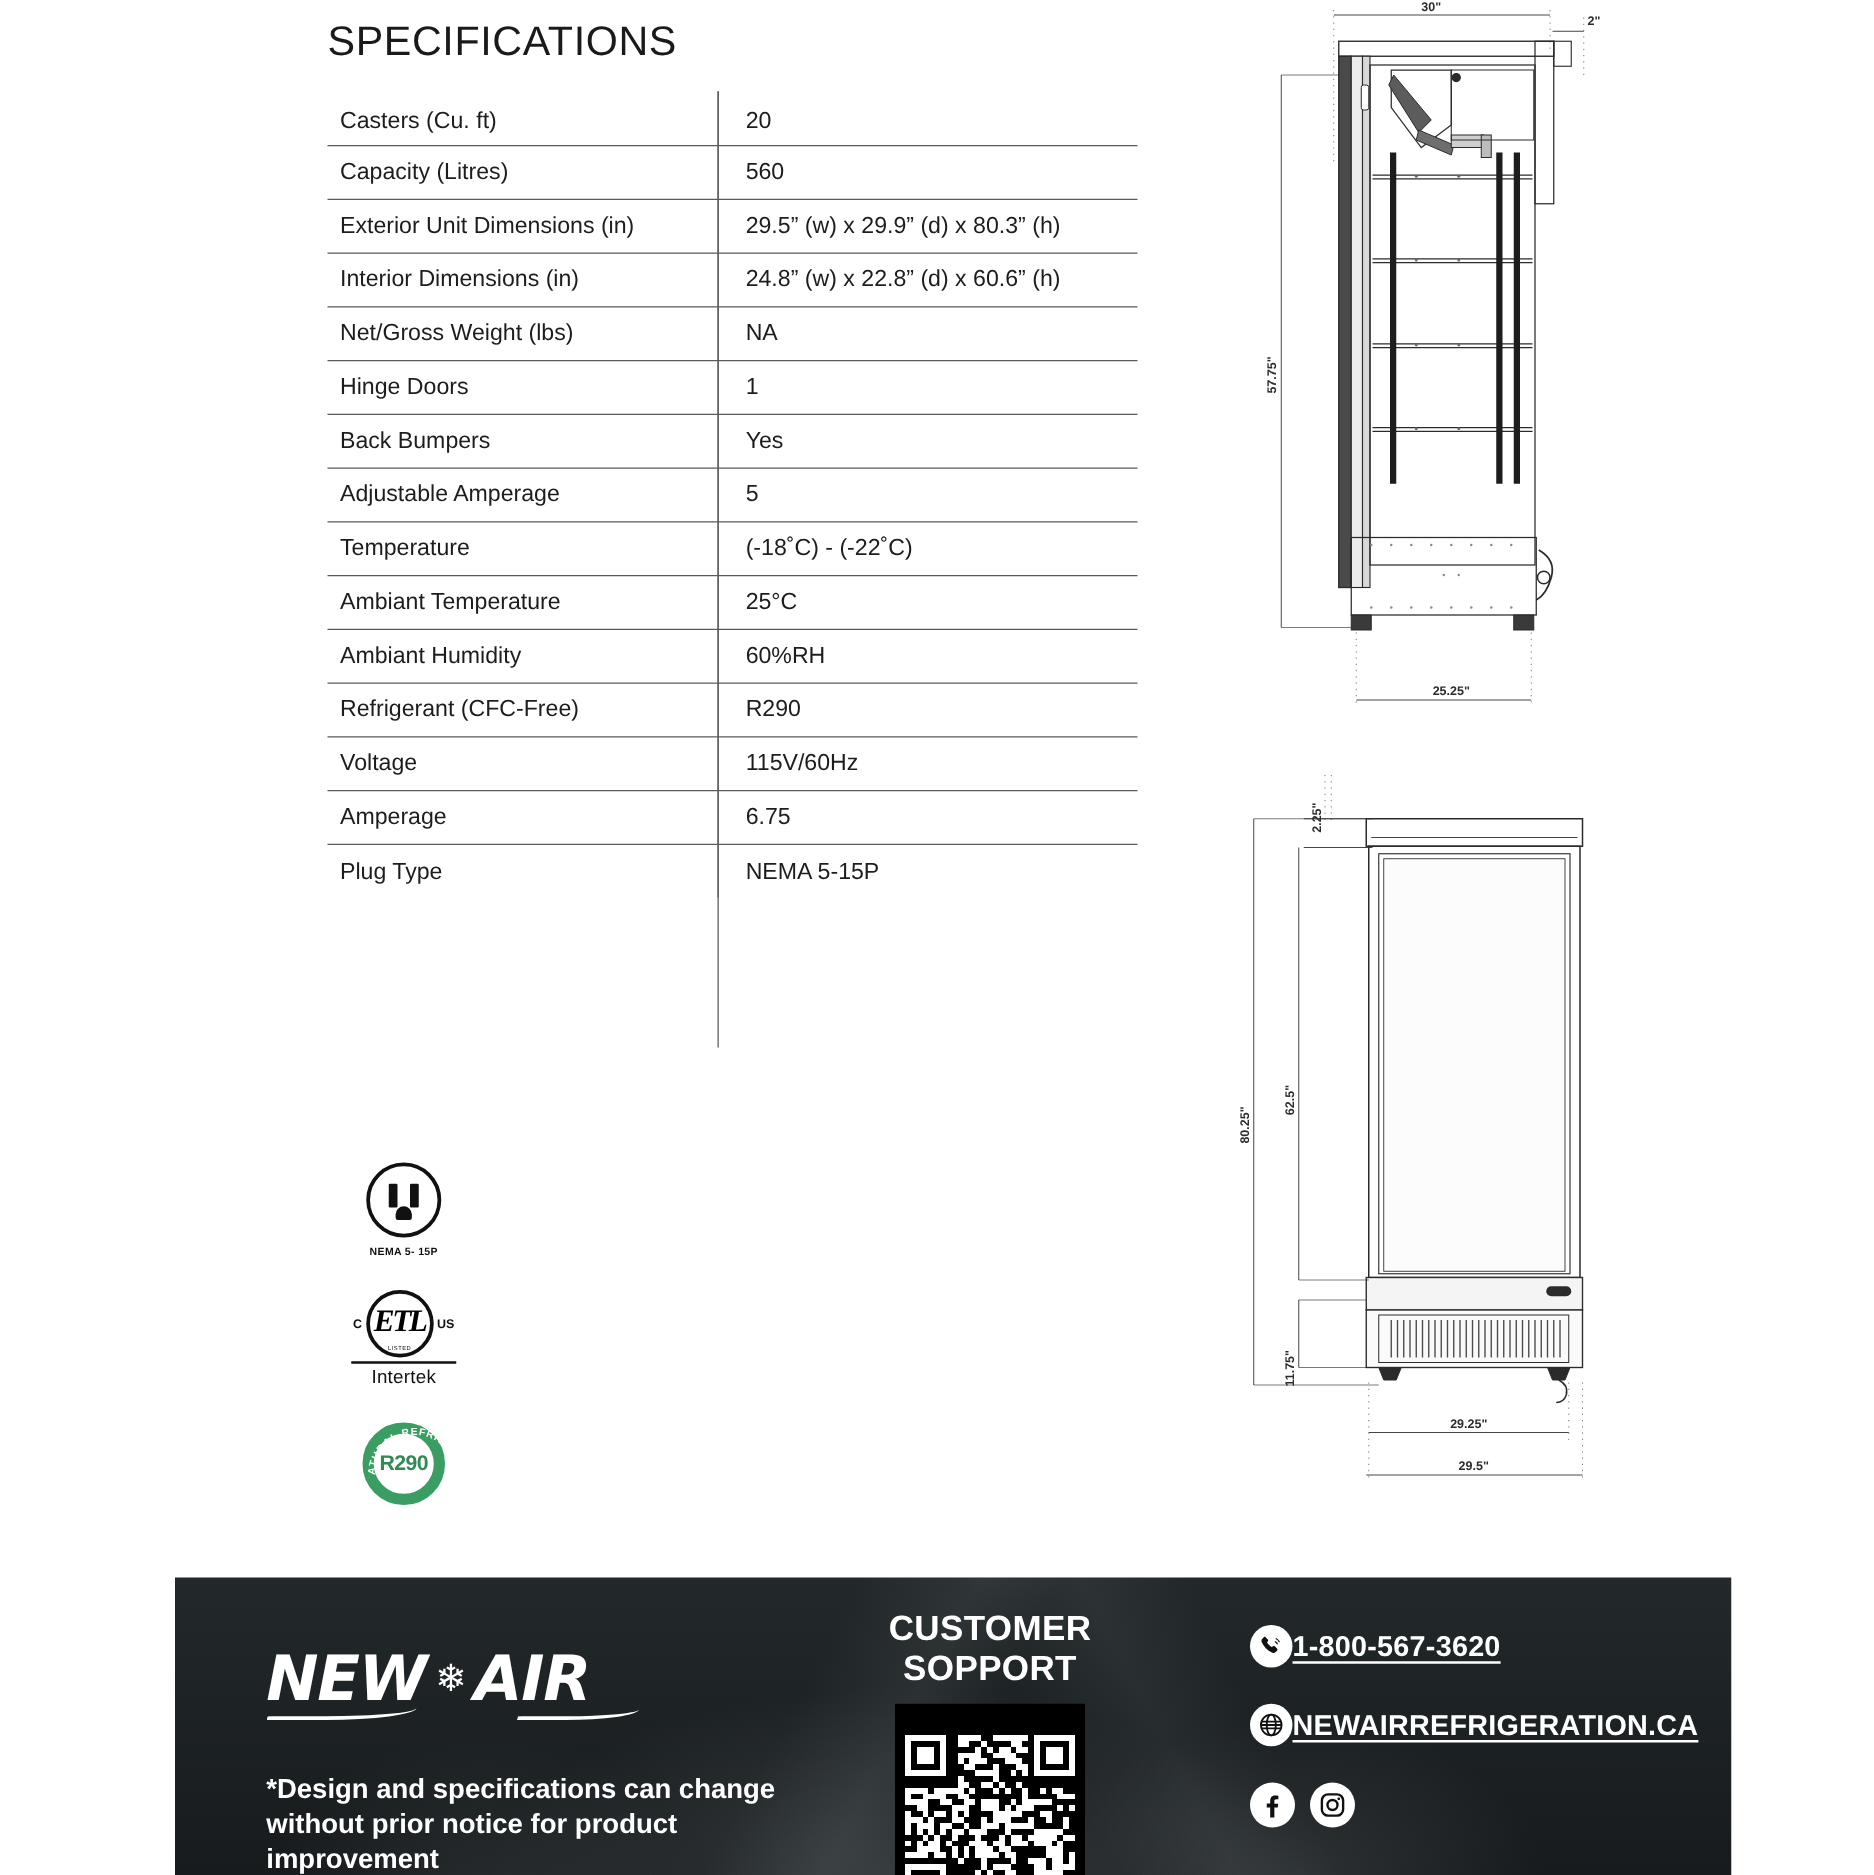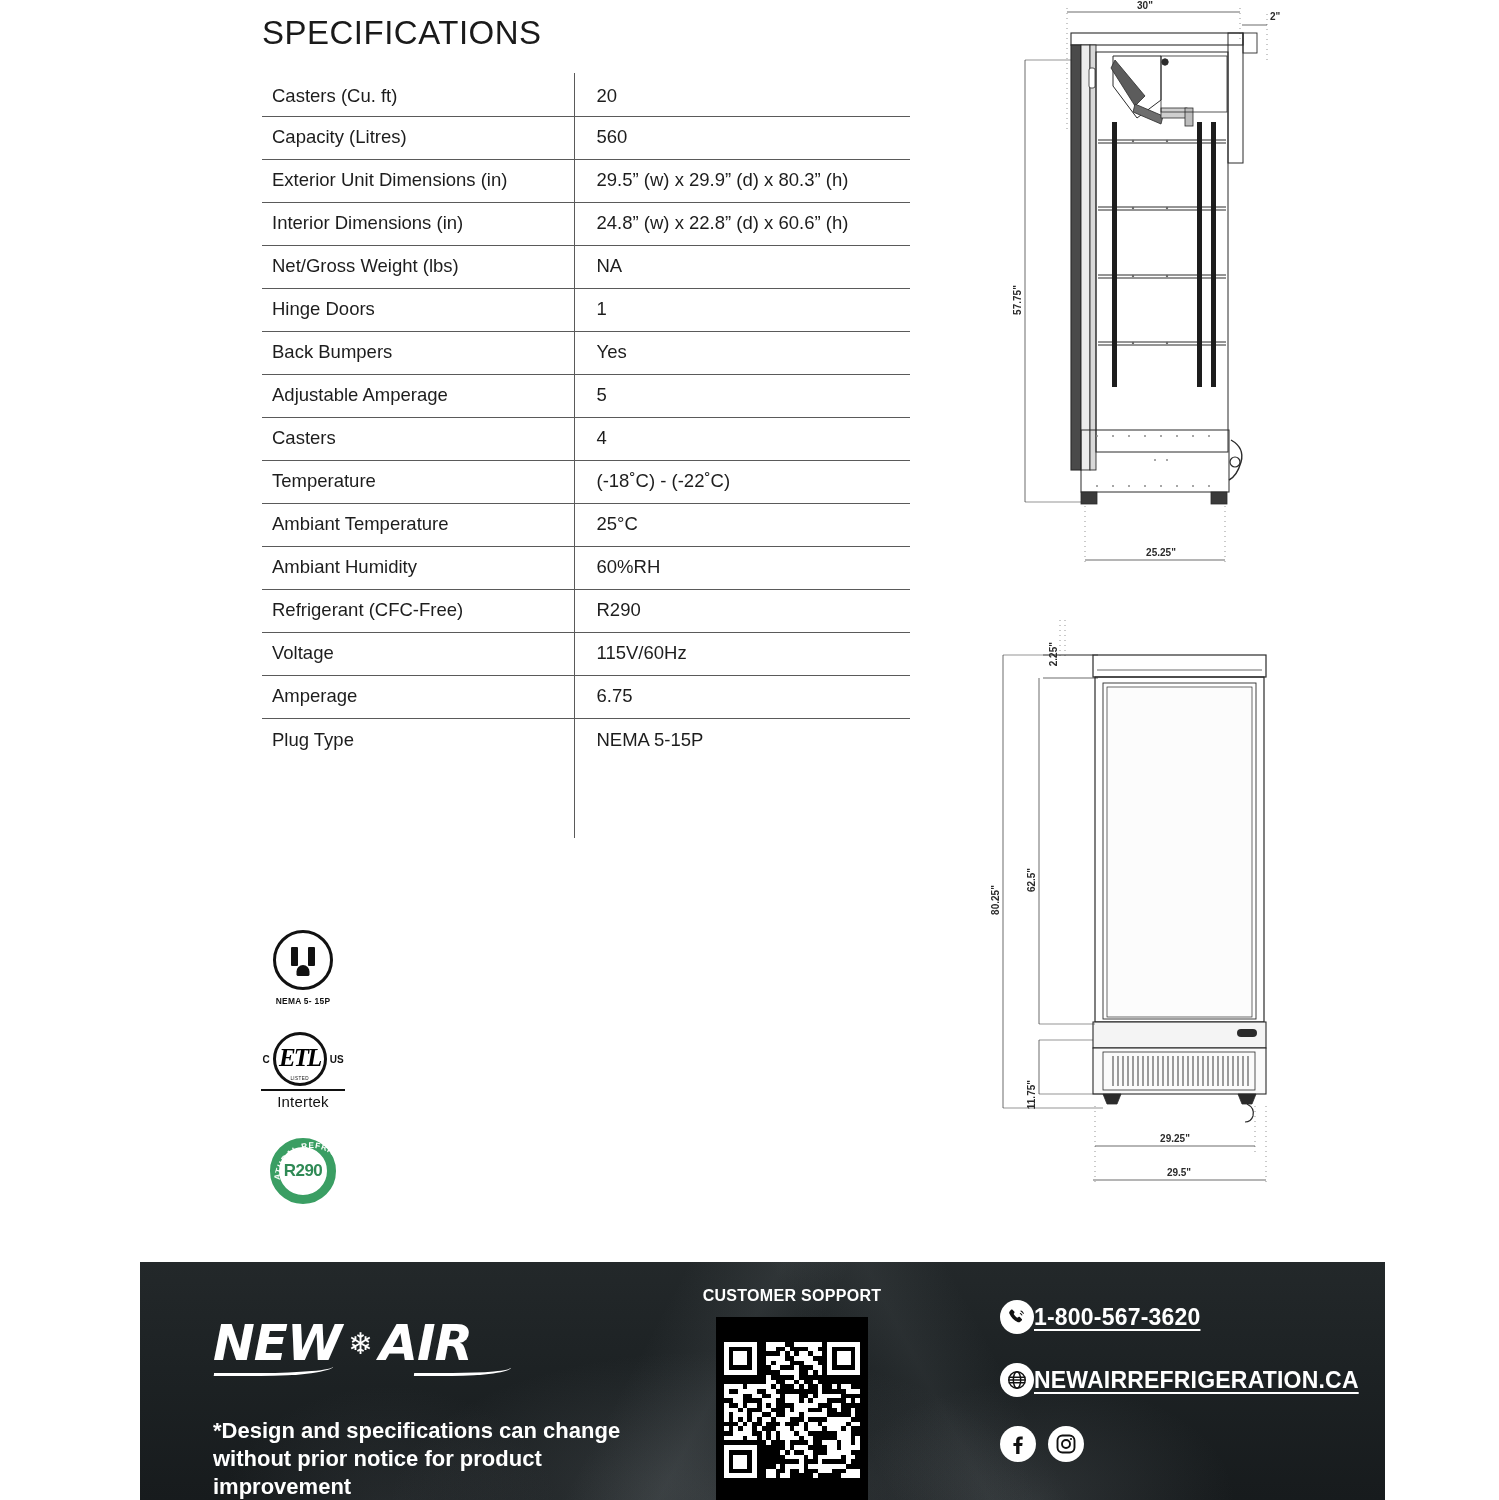--- a/index.html
+++ b/index.html
@@ -38,21 +38,21 @@
   .spec-table tr:first-child td.k,
   .spec-table tr:first-child td.v { padding-top: 4px; }
   .spec-table tr:last-child td { border-bottom: none; }
   
   .vrule-tail {
     position: absolute; left: 574px; top: 73px;
     width: 1.4px; background: #5a5a5a; height: 765px;
   }
 
   
-  .badges { position: absolute; left: 256px; top: 930px; width: 120px; }
+  .badges { position: absolute; left: 276px; top: 930px; width: 120px; }
 
   .badge-block { margin-bottom: 20px; text-align: center; width: 94px; }
 
   .nema-plug {
     width: 60px; height: 60px; border-radius: 50%;
     border: 3.2px solid #111; margin: 0 auto;
     position: relative; background: #fff;
   }
   .nema-plug .slot {
     position: absolute; width: 7px; height: 19px; background: #111;
@@ -146,21 +146,21 @@
     border-bottom: 3px solid #fff; border-radius: 0 0 60% 0;
     transform: skewX(-12deg);
   }
   .disclaimer {
     position: absolute; left: 73px; top: 155px;
     font-size: 22px; font-weight: 700; color: #fff; line-height: 1.28;
     max-width: 440px;
   }
 
   .support { position: absolute; left: 547px; top: 25px; width: 210px; text-align: center; }
-  .support-title { font-size: 16px; font-weight: 700; color: #fff; letter-spacing: .3px; }
+  .support-title { font-size: 28px; font-weight: 700; color: #fff; letter-spacing: .3px; }
   .qr-box {
     width: 152px; height: 186px; background: #000; margin: 12px auto 0;
     padding: 8px; display: block;
   }
   .qr-box svg { display:block; width: 100%; height: 100%; }
 
   .contacts { position: absolute; left: 860px; top: 38px; }
   .contact-row { display: flex; align-items: center; margin-bottom: 29px; }
   .c-icon {
     width: 34px; height: 34px; border-radius: 50%; background: #fff;
@@ -210,24 +210,20 @@
           <td class="k">Hinge Doors</td>
           <td class="v">1</td>
         </tr>
         <tr>
           <td class="k">Back Bumpers</td>
           <td class="v">Yes</td>
         </tr>
         <tr>
           <td class="k">Adjustable Amperage</td>
           <td class="v">5</td>
-        </tr>
-        <tr>
-          <td class="k">Casters</td>
-          <td class="v">4</td>
         </tr>
         <tr>
           <td class="k">Temperature</td>
           <td class="v">(-18˚C) - (-22˚C)</td>
         </tr>
         <tr>
           <td class="k">Ambiant Temperature</td>
           <td class="v">25°C</td>
         </tr>
         <tr>

